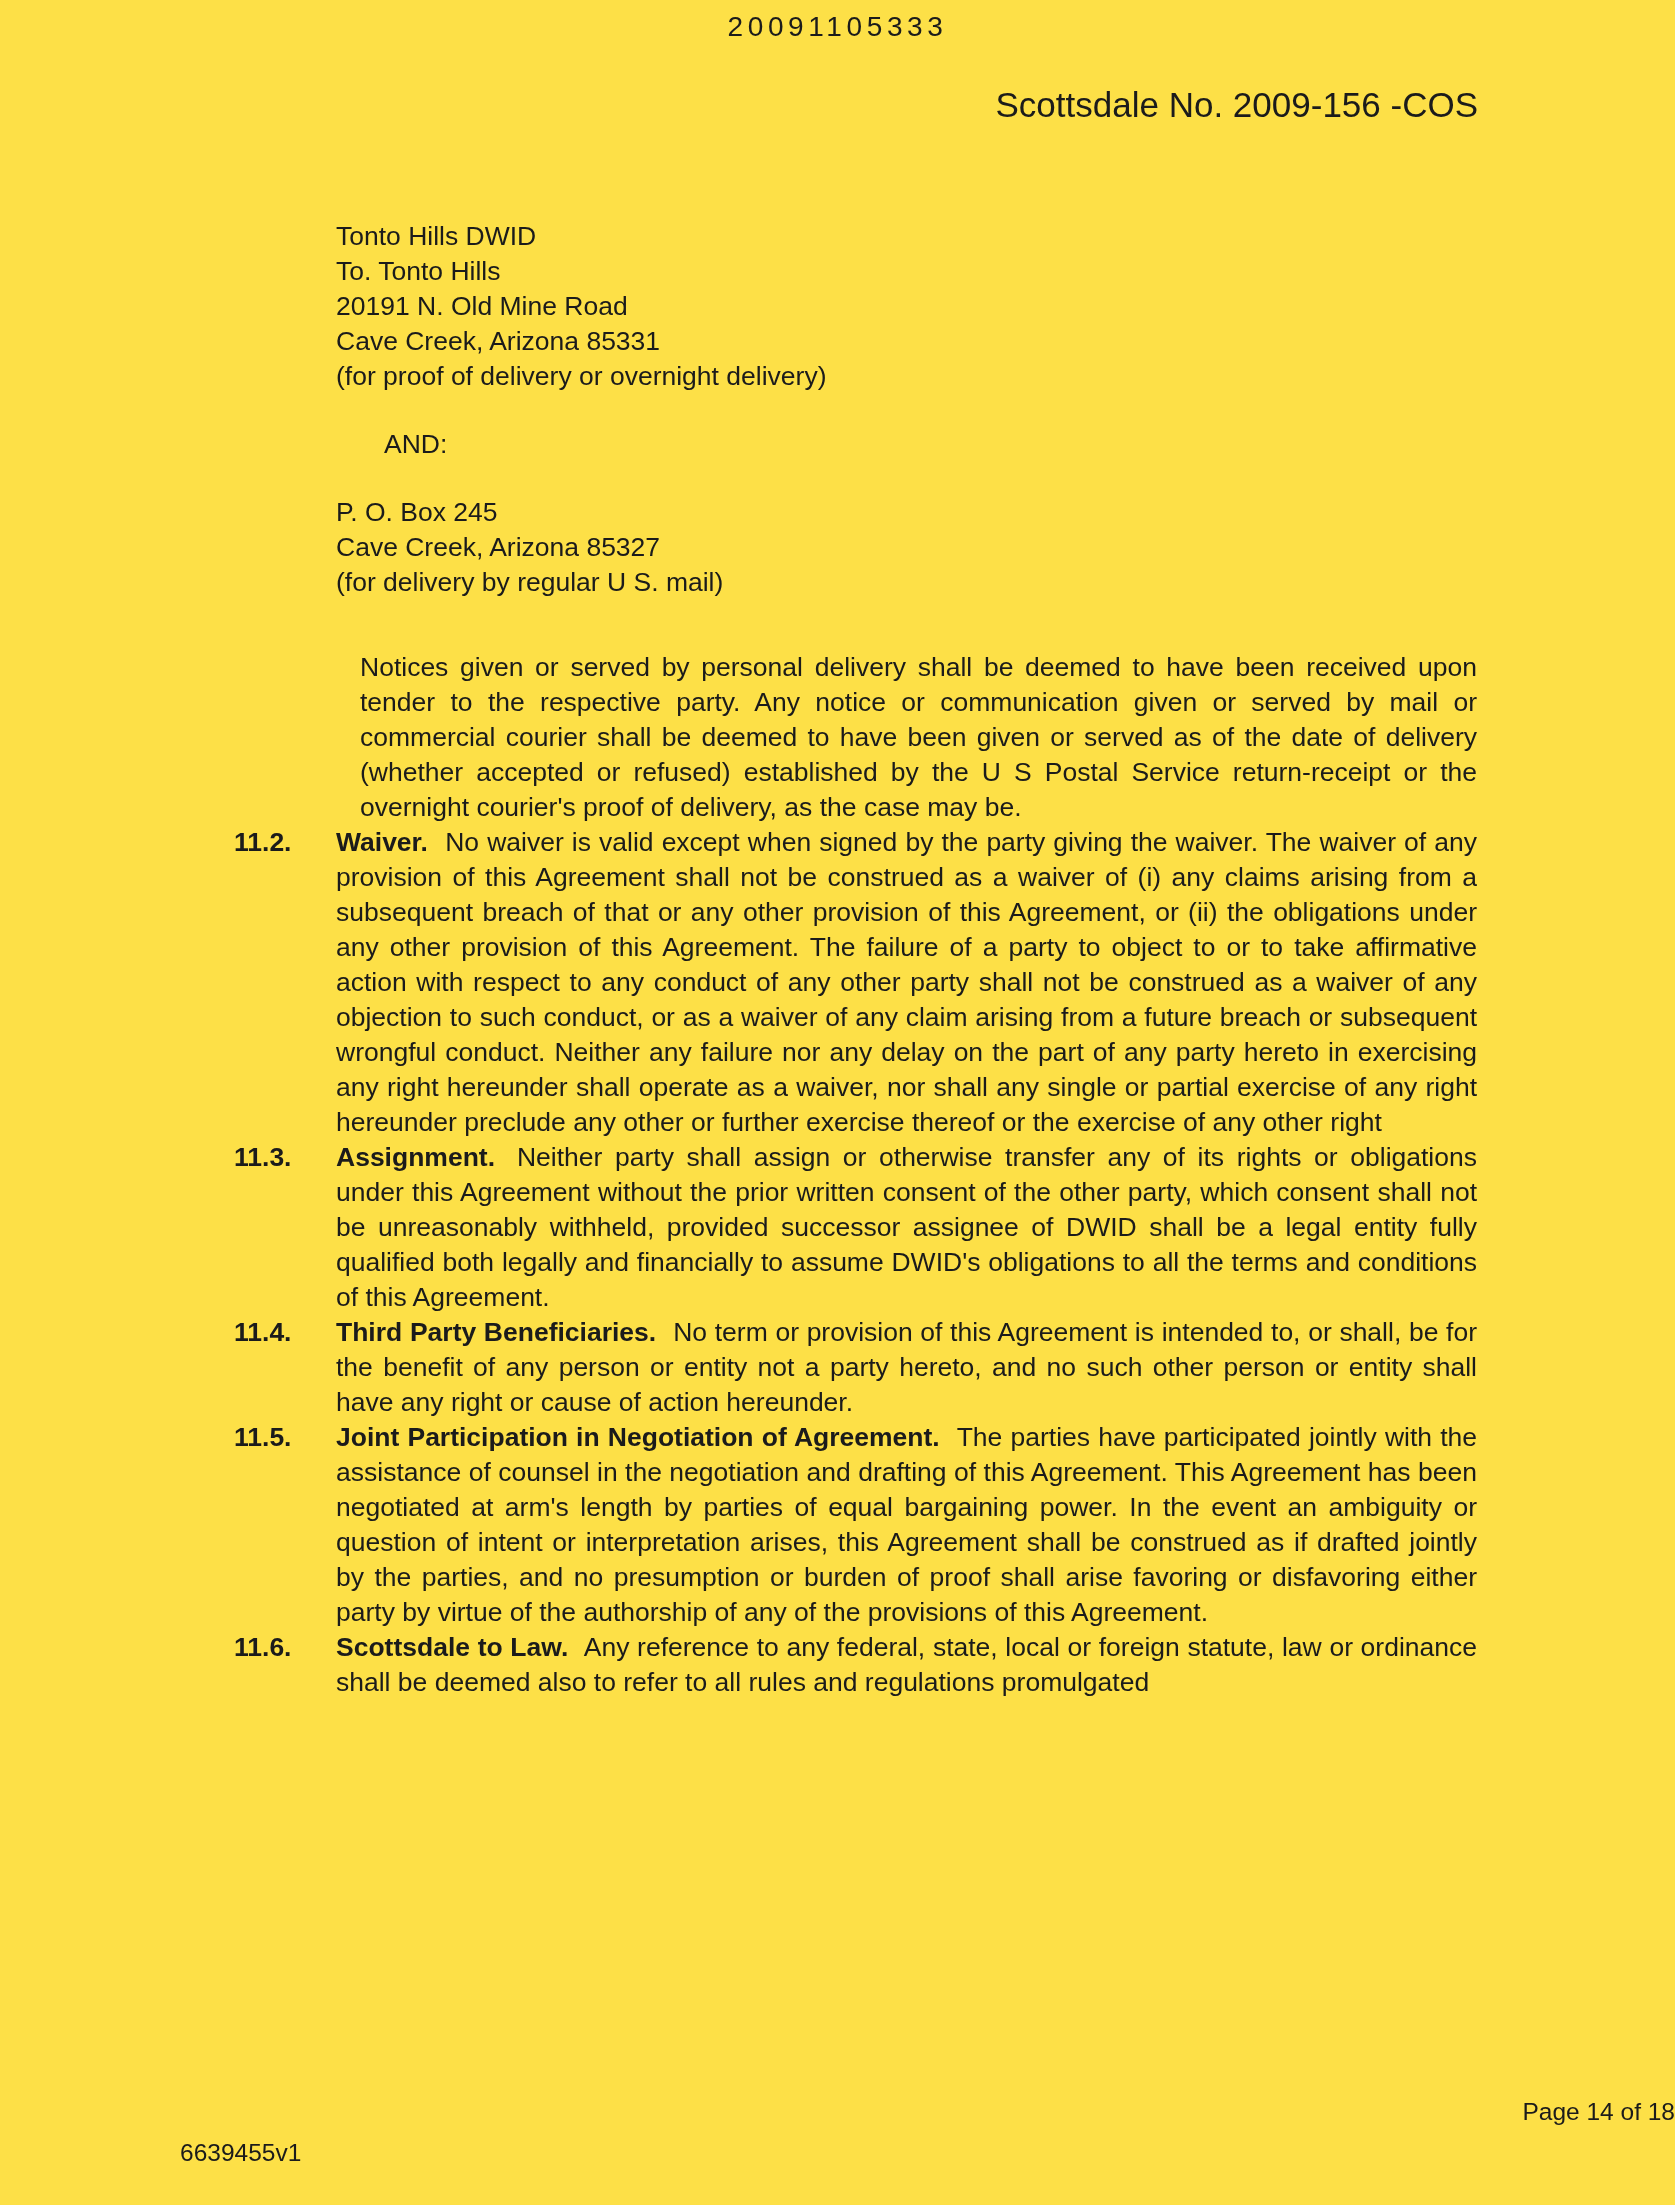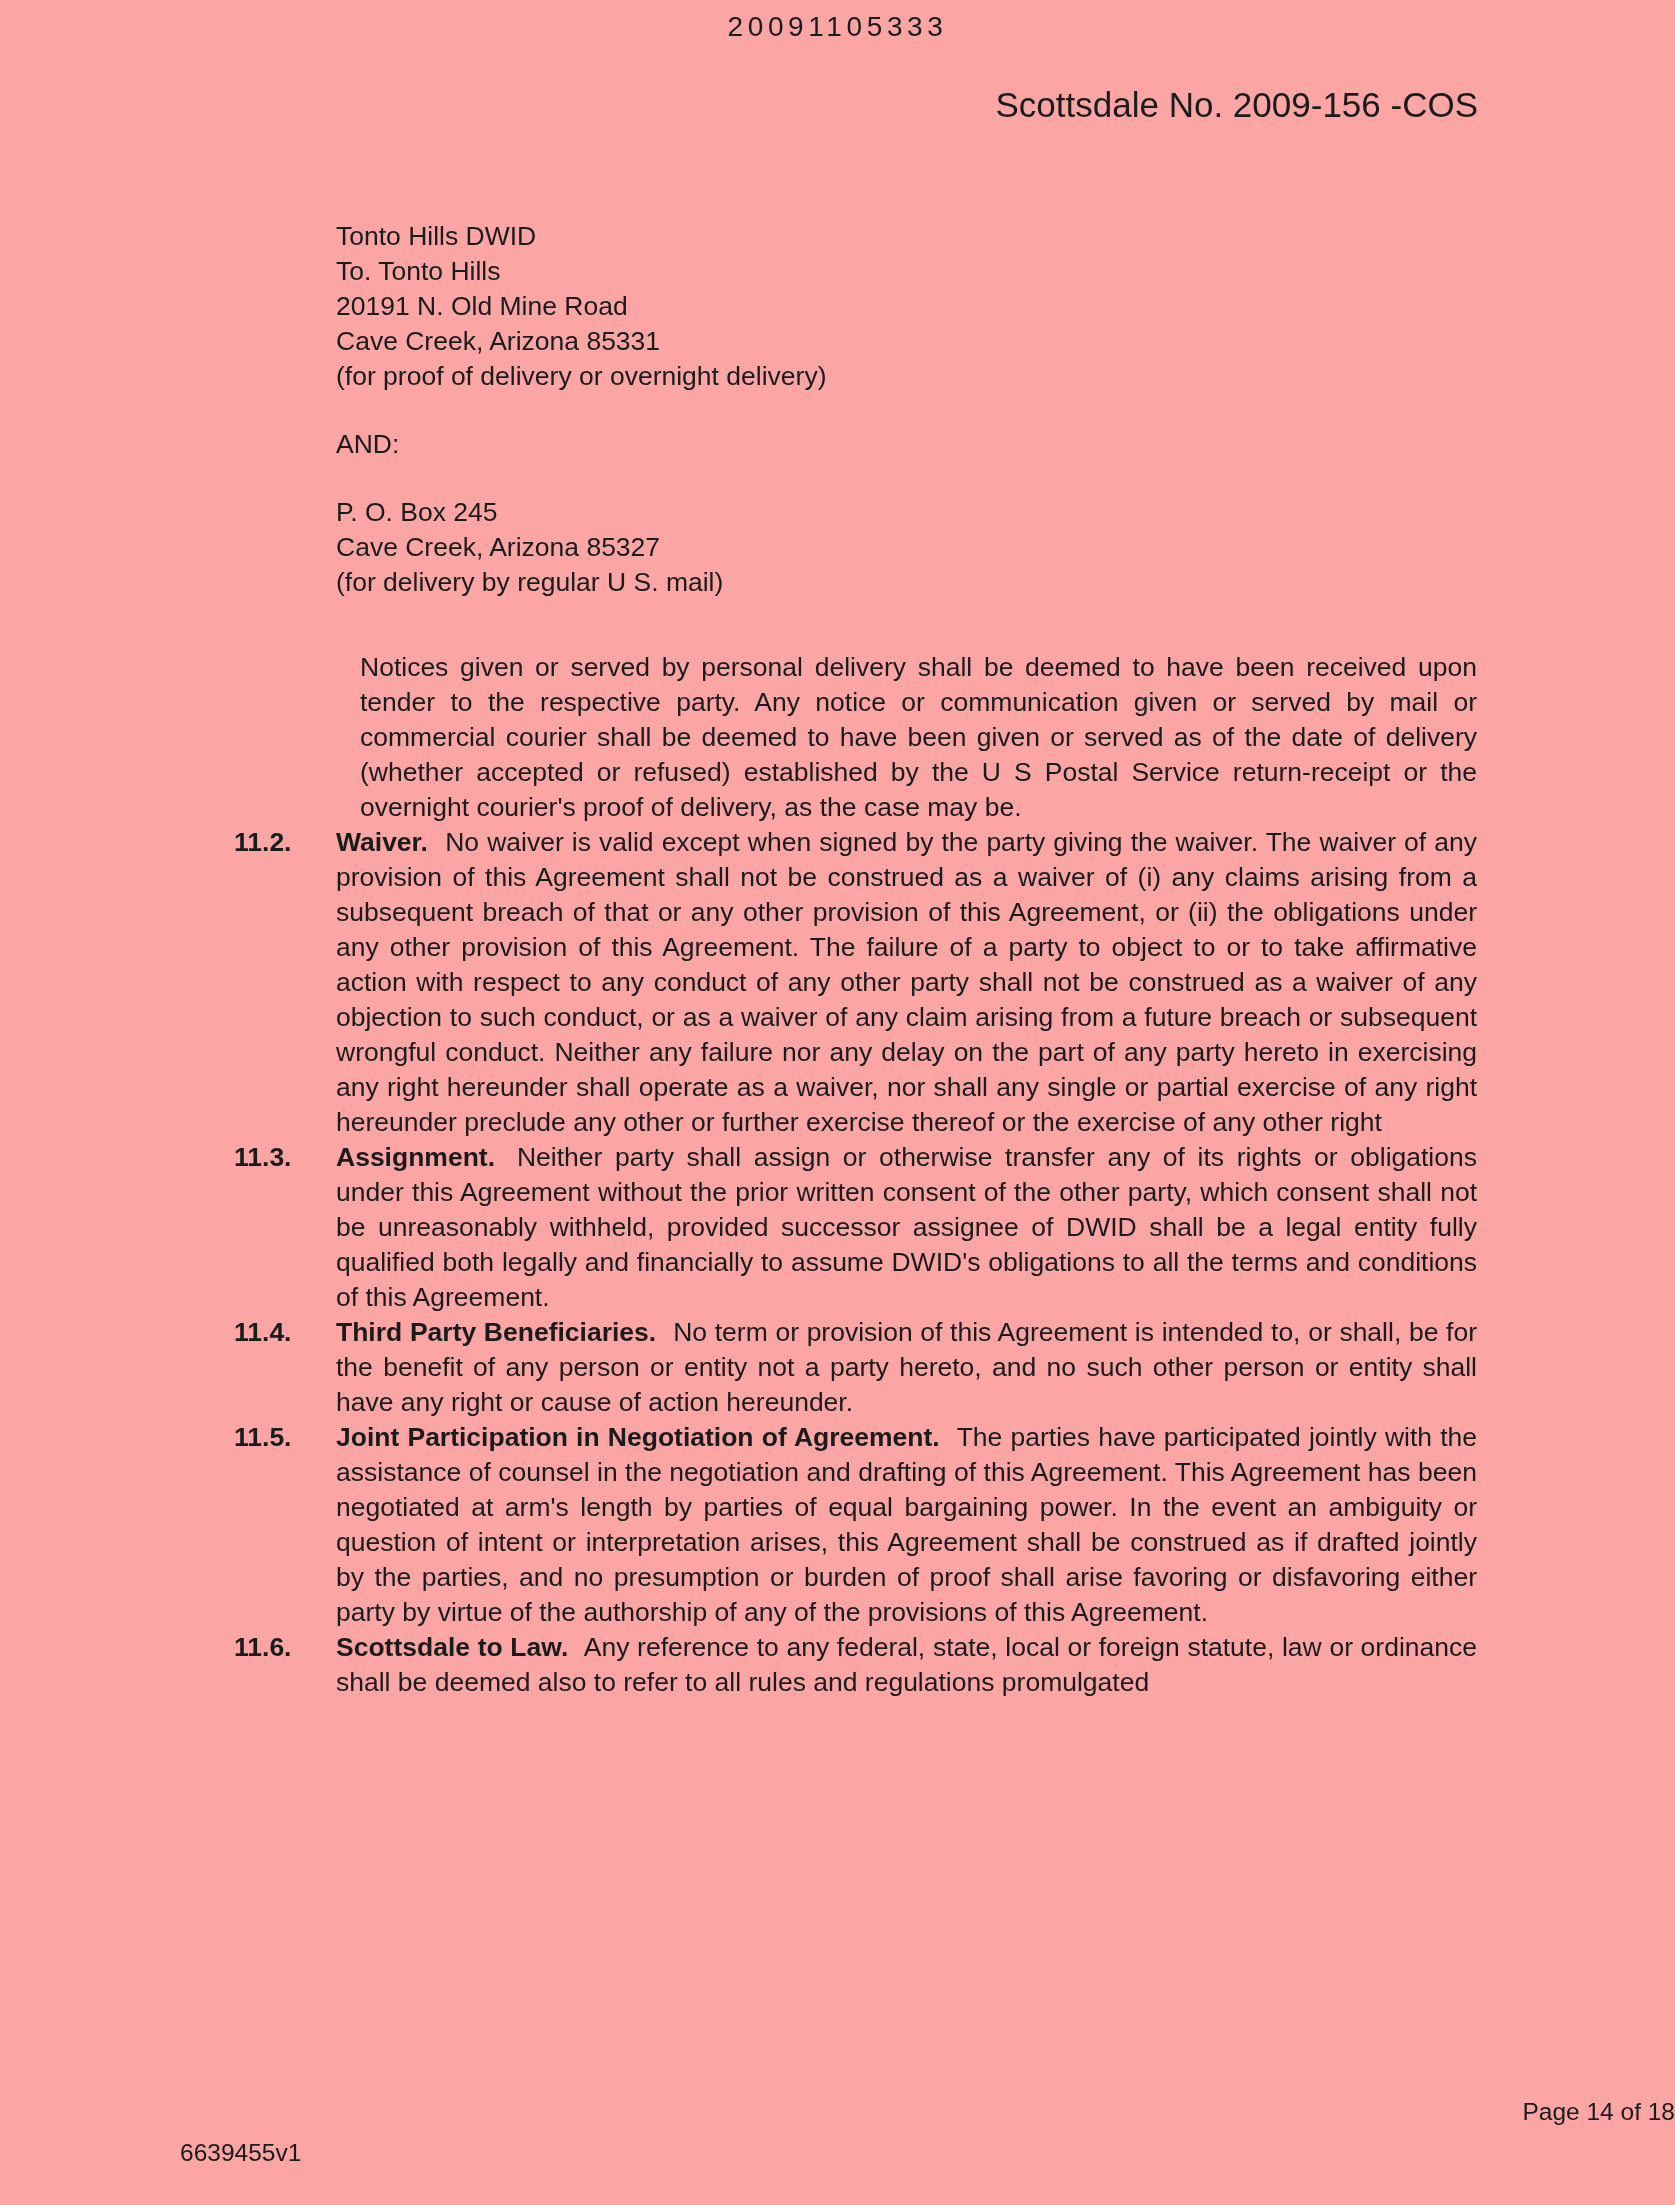--- a/index.html
+++ b/index.html
@@ -4,21 +4,21 @@
 <style>
   html, body {
     margin: 0;
     padding: 0;
     background: #ffffff;
   }
   .page {
     position: relative;
     width: 1675px;
     height: 2205px;
-    background: #fca5a5;
+    background: #fde047;
     color: #1b1b1b;
     font-family: "Liberation Sans", sans-serif;
     font-size: 26.5px;
     line-height: 35px;
     overflow: hidden;
   }
   .doc-number {
     position: absolute;
     top: 9.3px;
     left: 0;
@@ -34,20 +34,21 @@
     font-size: 35px;
   }
   .content {
     position: absolute;
     top: 219px;
     left: 336px;
     width: 1141px;
   }
   .and-line {
     margin-top: 33px;
+    margin-left: 48px;
   }
   .addr-block-2 {
     margin-top: 33px;
   }
   .para {
     margin-top: 50px;
     text-align: justify;
     margin-left: 24px;
   }
   .section {

